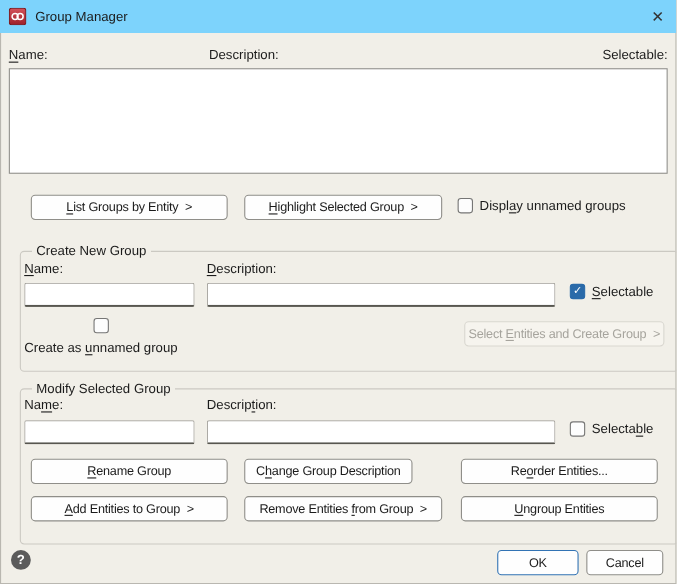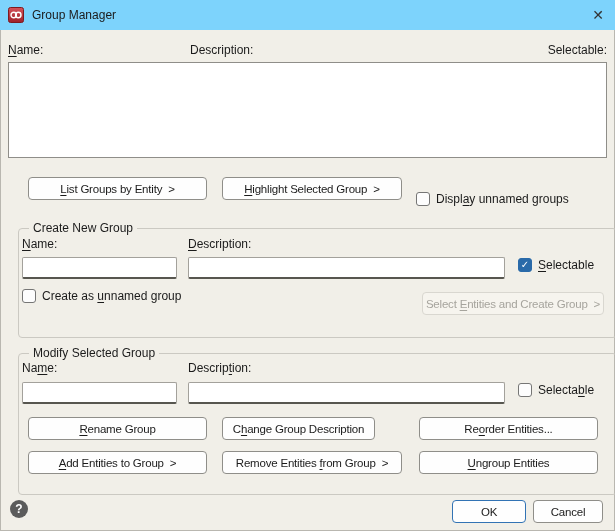--- a/index.html
+++ b/index.html
@@ -60,39 +60,39 @@
   </div>
 
   <span class="lbl" style="left:8px;top:43px;"><u>N</u>ame:</span>
   <span class="lbl" style="left:190px;top:43px;">Description:</span>
   <span class="lbl" style="right:8px;top:43px;">Selectable:</span>
 
   <div class="listbox"></div>
 
   <button class="btn" style="left:28px;top:177px;width:179px;"><u>L</u>ist Groups by Entity  &gt;</button>
   <button class="btn" style="left:222px;top:177px;width:180px;"><u>H</u>ighlight Selected Group  &gt;</button>
-  <div class="cb-row" style="left:416px;top:192px;">
+  <div class="cb-row" style="left:416px;top:180px;">
     <span class="cb"></span>
     <span>Displ<u>a</u>y unnamed groups</span>
   </div>
 
   <fieldset class="groupbox" style="left:8px;top:211px;width:599px;height:117px;">
     <legend>Create New Group</legend>
   </fieldset>
   <span class="lbl" style="left:22px;top:237px;"><u>N</u>ame:</span>
   <span class="lbl" style="left:188px;top:237px;"><u>D</u>escription:</span>
   <input class="input" style="left: 22px; top: 257px; width: 155px;" value="">
   <input class="input" style="left: 188px; top: 257px; width: 317px;" value="">
   <div class="cb-row" style="left:518px;top:258px;">
     <span class="cb checked">
         <span class="check">✓</span>
       </span>
     <span><u>S</u>electable</span>
   </div>
-  <div class="cb-row" style="left:22px;top:289px;">
+  <div class="cb-row" style="left:22px;top:289px;flex-direction:column;">
     <span class="cb"></span>
     <span>Create as <u>u</u>nnamed group</span>
   </div>
   <button class="btn disabled" style="left:394px;top:292px;width:182px;margin-left:28px;">Select <u>E</u>ntities and Create Group  &gt;</button>
 
   <fieldset class="groupbox" style="left:8px;top:336px;width:599px;height:149px;">
     <legend>Modify Selected Group</legend>
   </fieldset>
   <span class="lbl" style="left:22px;top:361px;">Na<u>m</u>e:</span>
   <span class="lbl" style="left:188px;top:361px;">Descrip<u>t</u>ion:</span>

